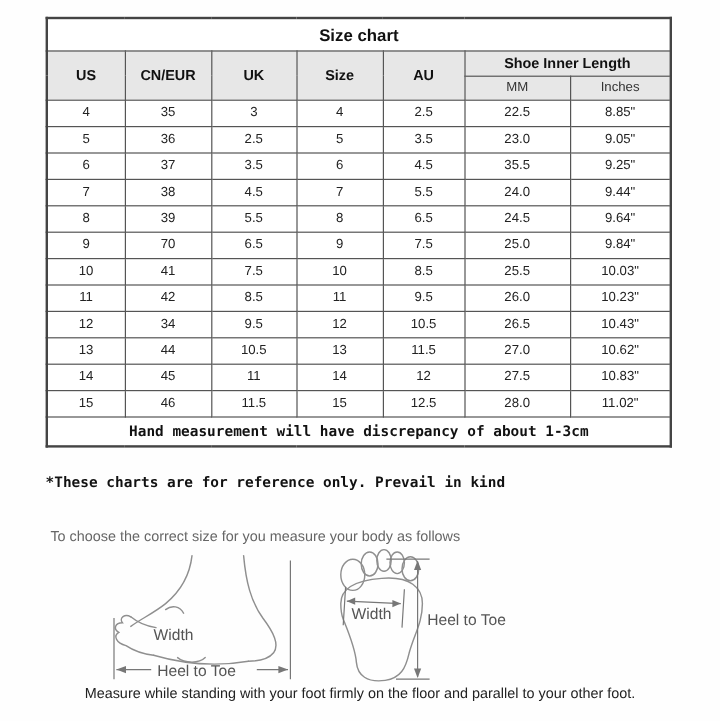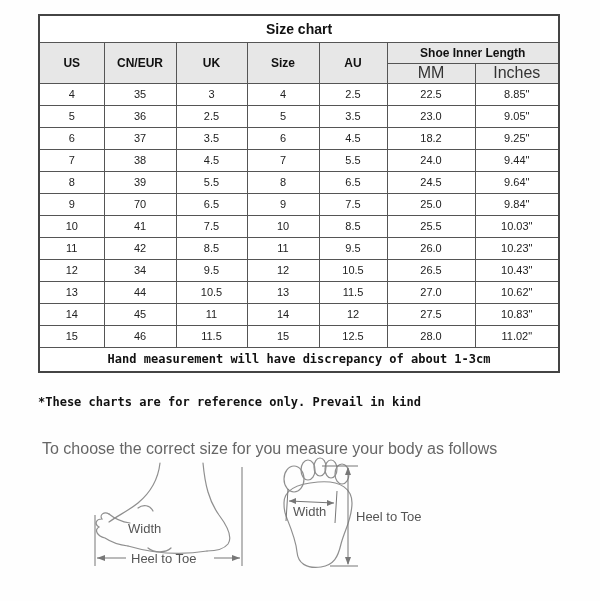--- a/index.html
+++ b/index.html
@@ -27,21 +27,21 @@
     padding:0 2px;
   }
   tr.title-row th{
     height:27px;font-size:14px;font-weight:bold;color:#111;background:#ffffff;
   }
   tr.head-row th{
     height:21px;font-size:12px;font-weight:bold;color:#111;
     background:var(--header-bg);
   }
   tr.subhead-row th{
-    height:20px;font-size:16px;font-weight:normal;color:#333;
+    height:20px;font-size:11px;font-weight:normal;color:#333;
     background:var(--header-bg);
   }
   tbody.data-rows td{
     height:22px;font-size:11px;color:#222;
   }
   tr.footnote-row td{
     height:25px;
     font-family:"DejaVu Sans Mono",monospace;
     font-weight:bold;font-size:12px;color:#111;
     background:#ffffff;
@@ -53,21 +53,21 @@
     font-family:"DejaVu Sans Mono",monospace;
     font-weight:bold;font-size:12px;color:#111;
     white-space:nowrap;
   }
   .how-title{
     position:absolute;left:42px;top:418px;
     font-size:14px;color:#555;
   }
   .how-sub{
     position:absolute;left:42px;top:440px;
-    font-size:16px;color:#666;
+    font-size:12px;color:#666;
   }
   .bottom-caption{
     position:absolute;left:0;top:571px;width:600px;
     text-align:center;font-size:12px;color:#222;
   }
 
   
   .diagram-svg{position:absolute;left:0;top:453px;width:600px;height:120px;}
   .foot-line{fill:none;stroke:#8f8f8f;stroke-width:1.2;stroke-linecap:round;}
   .measure-line{fill:none;stroke:#777;stroke-width:1;}
@@ -124,21 +124,21 @@
       <td>3.5</td>
       <td>23.0</td>
       <td>9.05"</td>
     </tr>
         <tr>
       <td>6</td>
       <td>37</td>
       <td>3.5</td>
       <td>6</td>
       <td>4.5</td>
-      <td>18.2</td>
+      <td>35.5</td>
       <td>9.25"</td>
     </tr>
         <tr>
       <td>7</td>
       <td>38</td>
       <td>4.5</td>
       <td>7</td>
       <td>5.5</td>
       <td>24.0</td>
       <td>9.44"</td>
@@ -273,13 +273,14 @@
 
       <line class="measure-line" x1="322" y1="13" x2="358" y2="13"></line>
       <line class="measure-line" x1="330" y1="113" x2="358" y2="113"></line>
       <line class="measure-line" x1="348" y1="15" x2="348" y2="111"></line>
       <polygon class="arrow-head" points="348,14 345,22 351,22"></polygon>
       <polygon class="arrow-head" points="348,112 345,104 351,104"></polygon>
       <text class="measure-text" x="356" y="68">Heel to Toe</text>
     </g>
   </svg>
 
+  <div class="bottom-caption">Measure while standing with your foot firmly on the floor and parallel to your other foot.</div>
 </div>
 
 </body></html>

